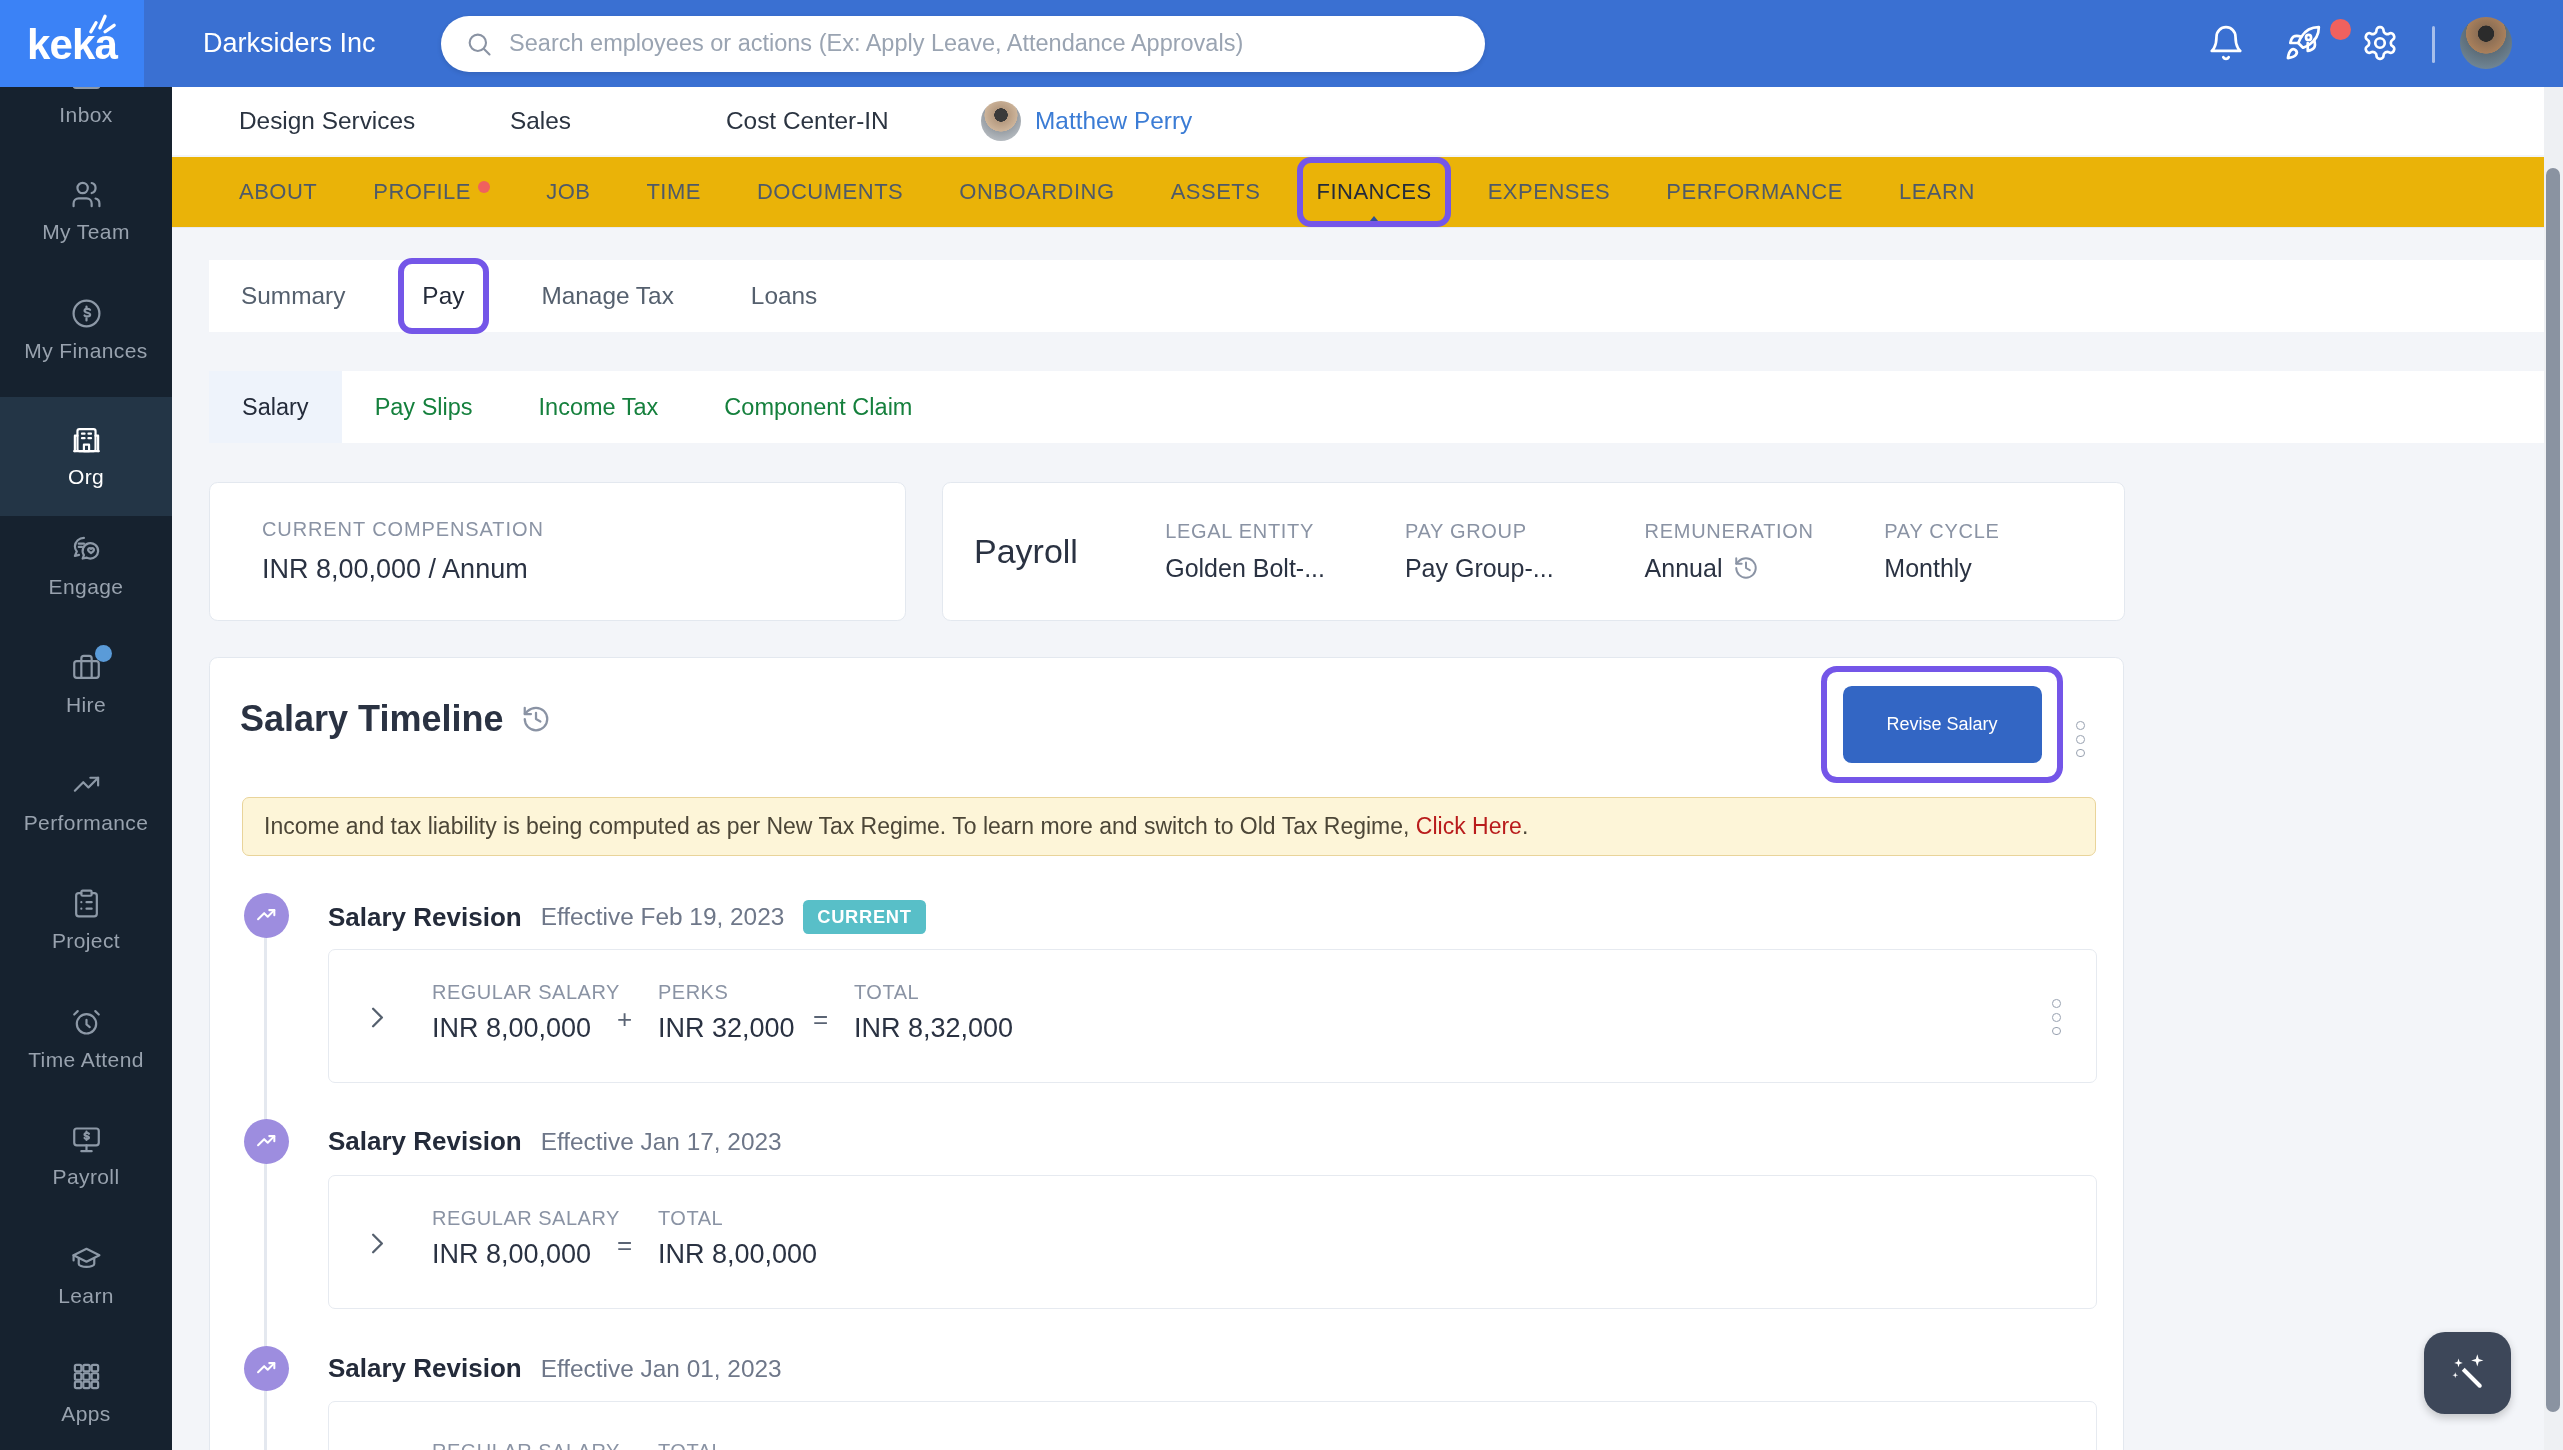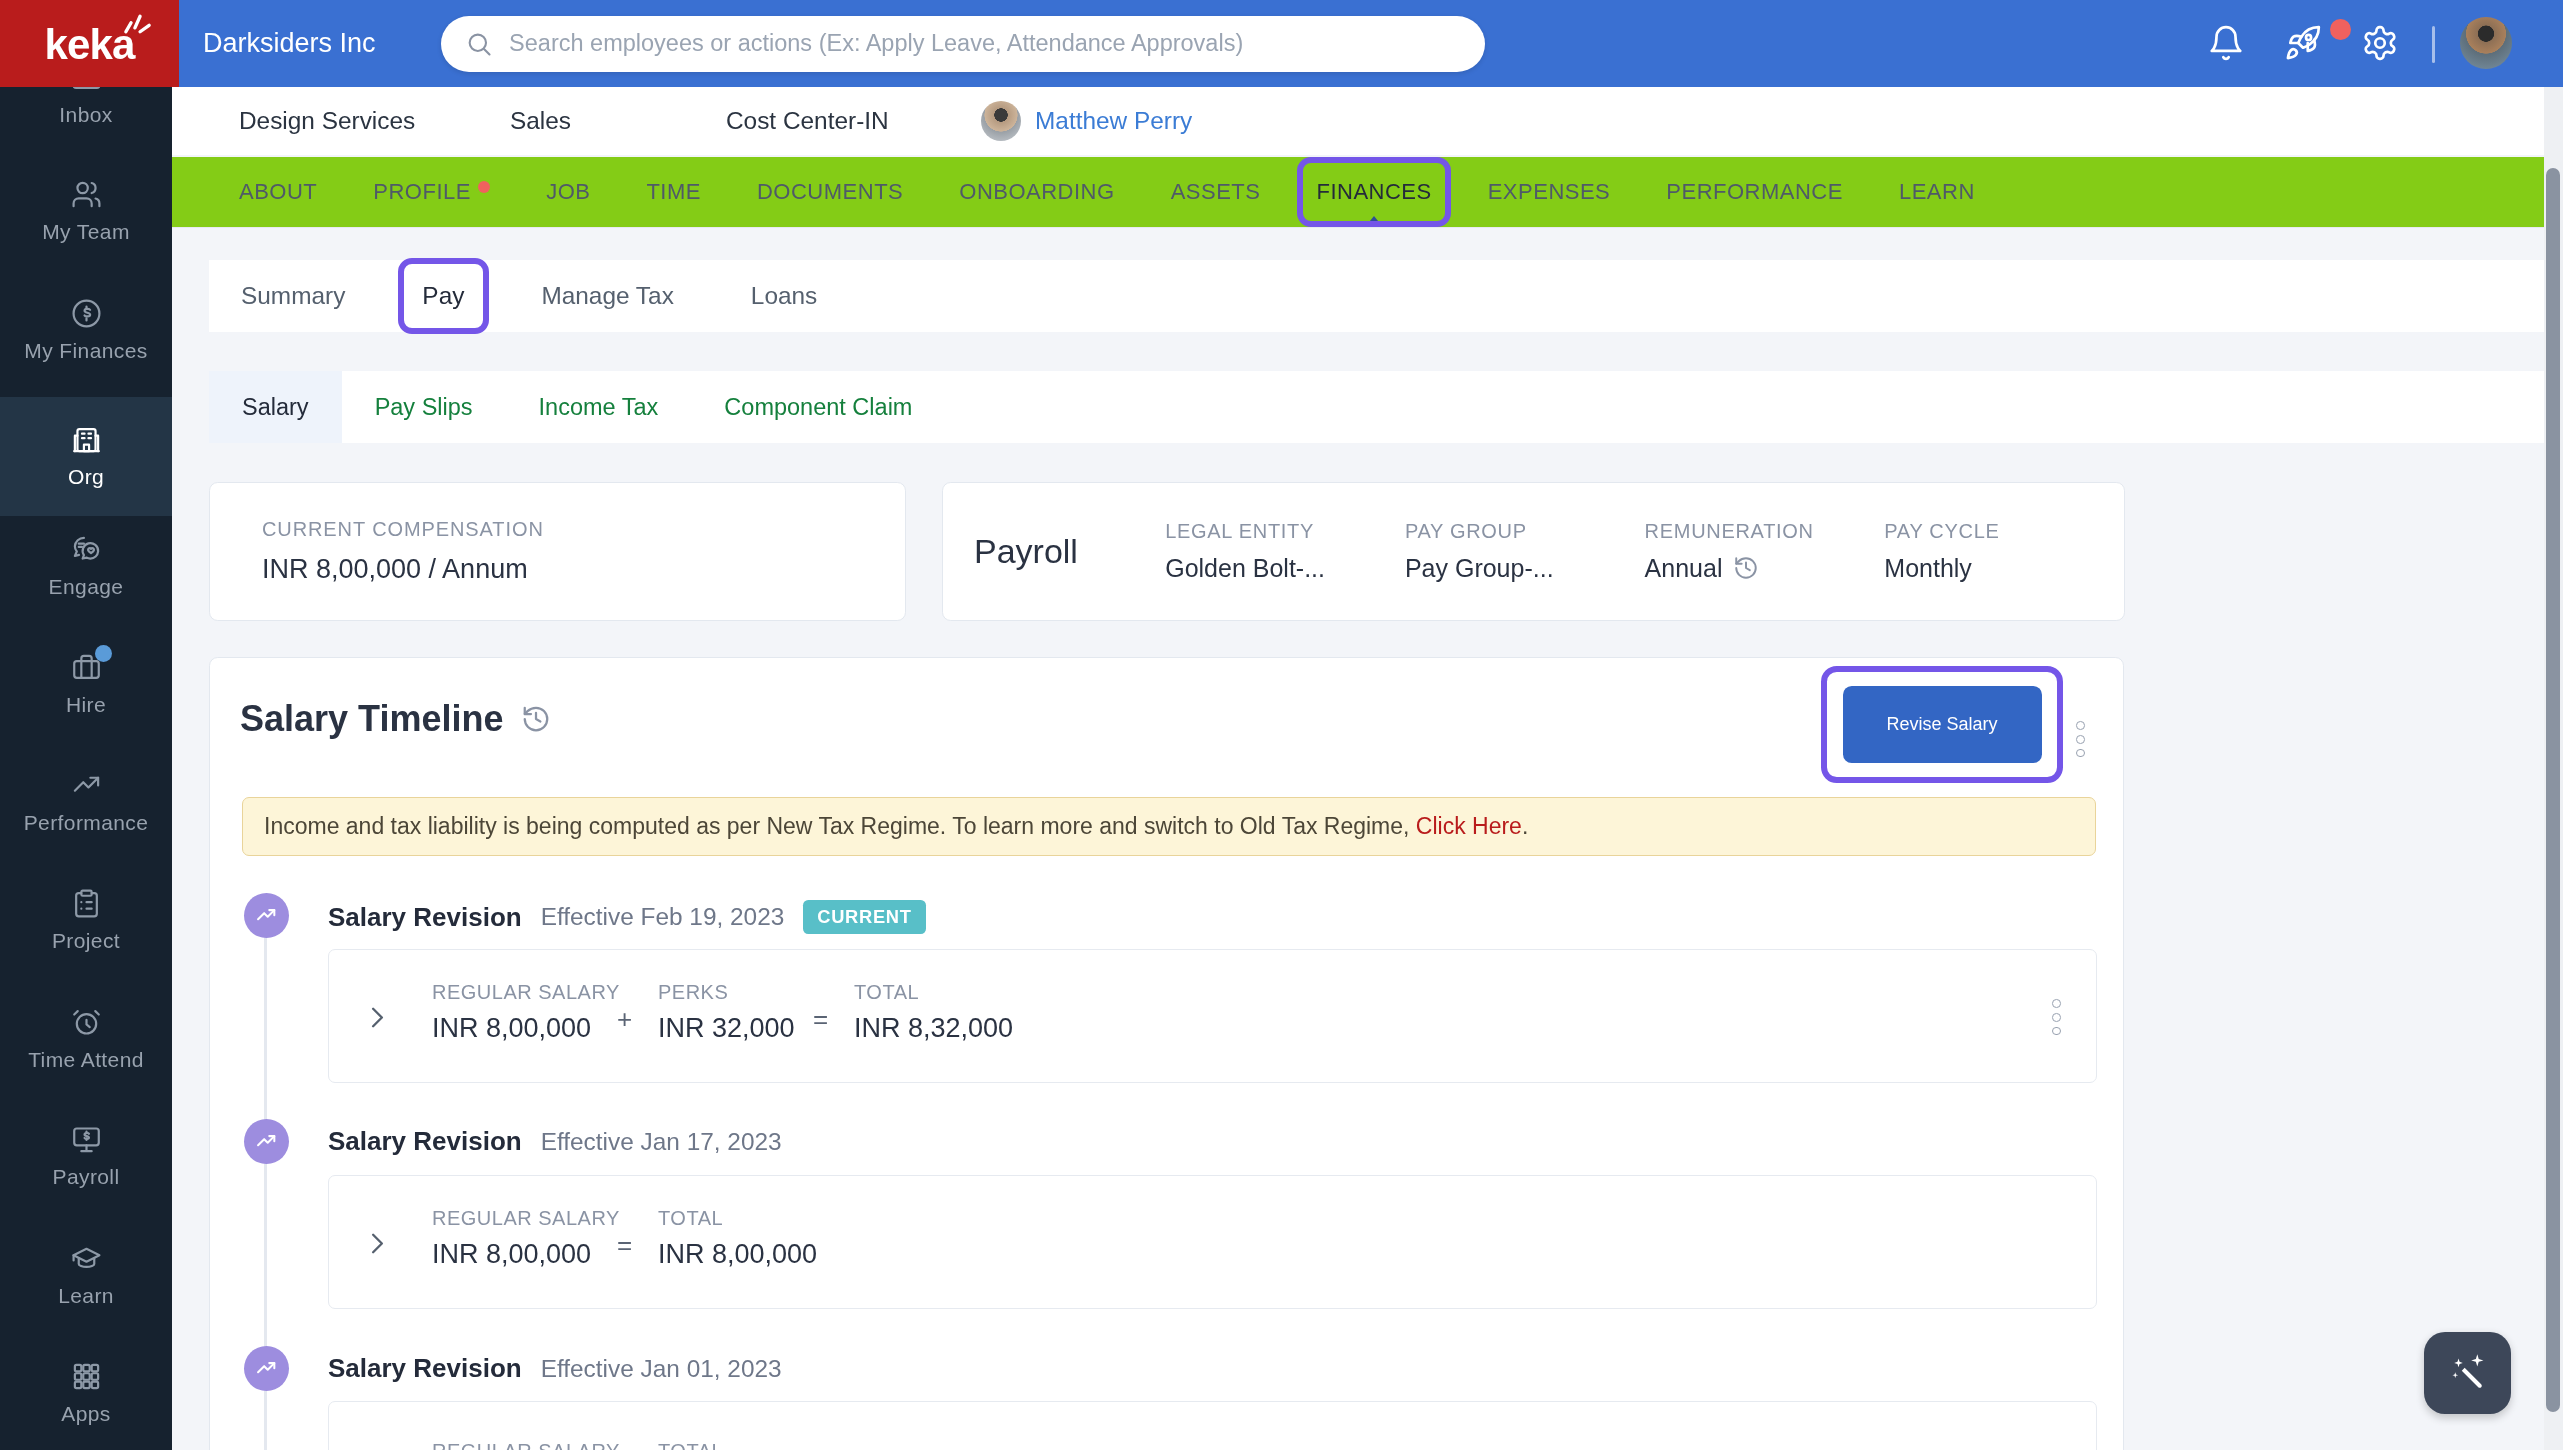--- a/index.html
+++ b/index.html
@@ -1,21 +1,21 @@
 <!DOCTYPE html>
 <html style="font-size:14px"><head>
 <meta charset="utf-8">
 <style>
   * { margin:0; padding:0; box-sizing:border-box; }
   html,body { background:#e9ecf1; font-family:"Liberation Sans", sans-serif; }
   #app { position:relative; width:2563px; height:1451px; overflow:hidden; background:#f3f5f9; }
 
   
   #topbar { position:absolute; left:0; top:0; width:2563px; height:87px; background:#3a70d2; z-index:40; }
-  #logo-box { position:absolute; left:0; top:0; width:179px; height:87px; background:#b91c1c; display:flex; align-items:center; justify-content:center; }
+  #logo-box { position:absolute; left:0; top:0; width:144px; height:87px; background:#3b82f6; display:flex; align-items:center; justify-content:center; }
   #logo-text { color:#fff; font-size:42px; font-weight:bold; letter-spacing:-0.9px; position:relative; top:1.7px; }
   #logo-spark { position:absolute; right:26px; top:10.5px; }
   #company-name { position:absolute; left:203px; top:0; height:87px; display:flex; align-items:center; color:#fff; font-size:27px; }
   #search-bar { position:absolute; left:441px; top:15.7px; width:1044px; height:56px; background:#fff; border-radius:29px; display:flex; align-items:center; padding:0 24.4px; box-shadow:0 1.7px 5.2px rgba(0,0,0,.12); }
   #search-bar input { border:none; outline:none; flex:1; font-size:23.5px; color:#2b3441; margin-left:15.7px; font-family:"Liberation Sans", sans-serif; }
   #search-bar input::placeholder { color:#9aa4b2; }
   .topbar-icon { position:absolute; top:24.4px; width:38px; height:38px; color:#fff; }
   .topbar-icon svg { width:100%; height:100%; }
   #notif-badge { position:absolute; width:21px; height:21px; border-radius:50%; background:#f0615e; left:2330px; top:19px; }
   #topbar-divider { position:absolute; left:2432px; top:26px; width:2.6px; height:37px; background:rgba(255,255,255,.55); border-radius:1.7px; }
@@ -38,21 +38,21 @@
 
   #emp-strip { position:absolute; left:0; top:0; width:2372px; height:68px; background:#fff; display:flex; align-items:center; }
   .emp-text { font-size:24.4px; color:#2b3441; font-weight:500; }
   #emp-dept { position:absolute; left:67px; }
   #emp-bu { position:absolute; left:338px; }
   #emp-cc { position:absolute; left:554px; }
   #mgr-avatar { position:absolute; left:809px; top:14px; width:40px; height:40px; border-radius:50%;
       background:radial-gradient(circle at 50% 35%, #3a3a3a 0%, #3a3a3a 20%, #b59a80 21%, #cdb49a 50%, #9aa0a6 51%, #c9ced3 100%); }
   #mgr-name { position:absolute; left:863px; font-size:24.4px; color:#3b7cd5; cursor:pointer; }
 
-  #tab-row { position:absolute; left:0; top:70px; width:2372px; height:71px; background:#84cc16; border-bottom:0.9px solid #e7eaf0; display:flex; align-items:stretch; padding-left:67px; }
+  #tab-row { position:absolute; left:0; top:70px; width:2372px; height:71px; background:#eab308; border-bottom:0.9px solid #e7eaf0; display:flex; align-items:stretch; padding-left:67px; }
   .ptab { position:relative; display:flex; align-items:center; font-size:22px; color:#4f5a68; letter-spacing:0.5px; margin-right:56px; cursor:pointer; white-space:nowrap; }
   .ptab.active { color:#242b3a; }
   .ptab-dot { width:12.2px; height:12.2px; border-radius:50%; background:#f0615e; margin-left:7px; position:relative; top:-5.2px; }
   #fin-caret { position:absolute; bottom:0; left:50%; transform:translateX(-50%); width:0; height:0; border-left:9.6px solid transparent; border-right:9.6px solid transparent; border-bottom:11.3px solid #2d4f93; }
   .tab-annotation { position:absolute; border:6.1px solid #7456e8; border-radius:14px; pointer-events:none; z-index:30; }
 
   #fin-row { position:absolute; left:37px; top:173px; width:2335px; height:72px; background:#fff; display:flex; align-items:center; padding-left:32px; }
   .ftab { position:relative; font-size:24.4px; color:#55606e; margin-right:77px; cursor:pointer; display:flex; align-items:center; height:100%; }
   .ftab.active { color:#242b3a; }
 

